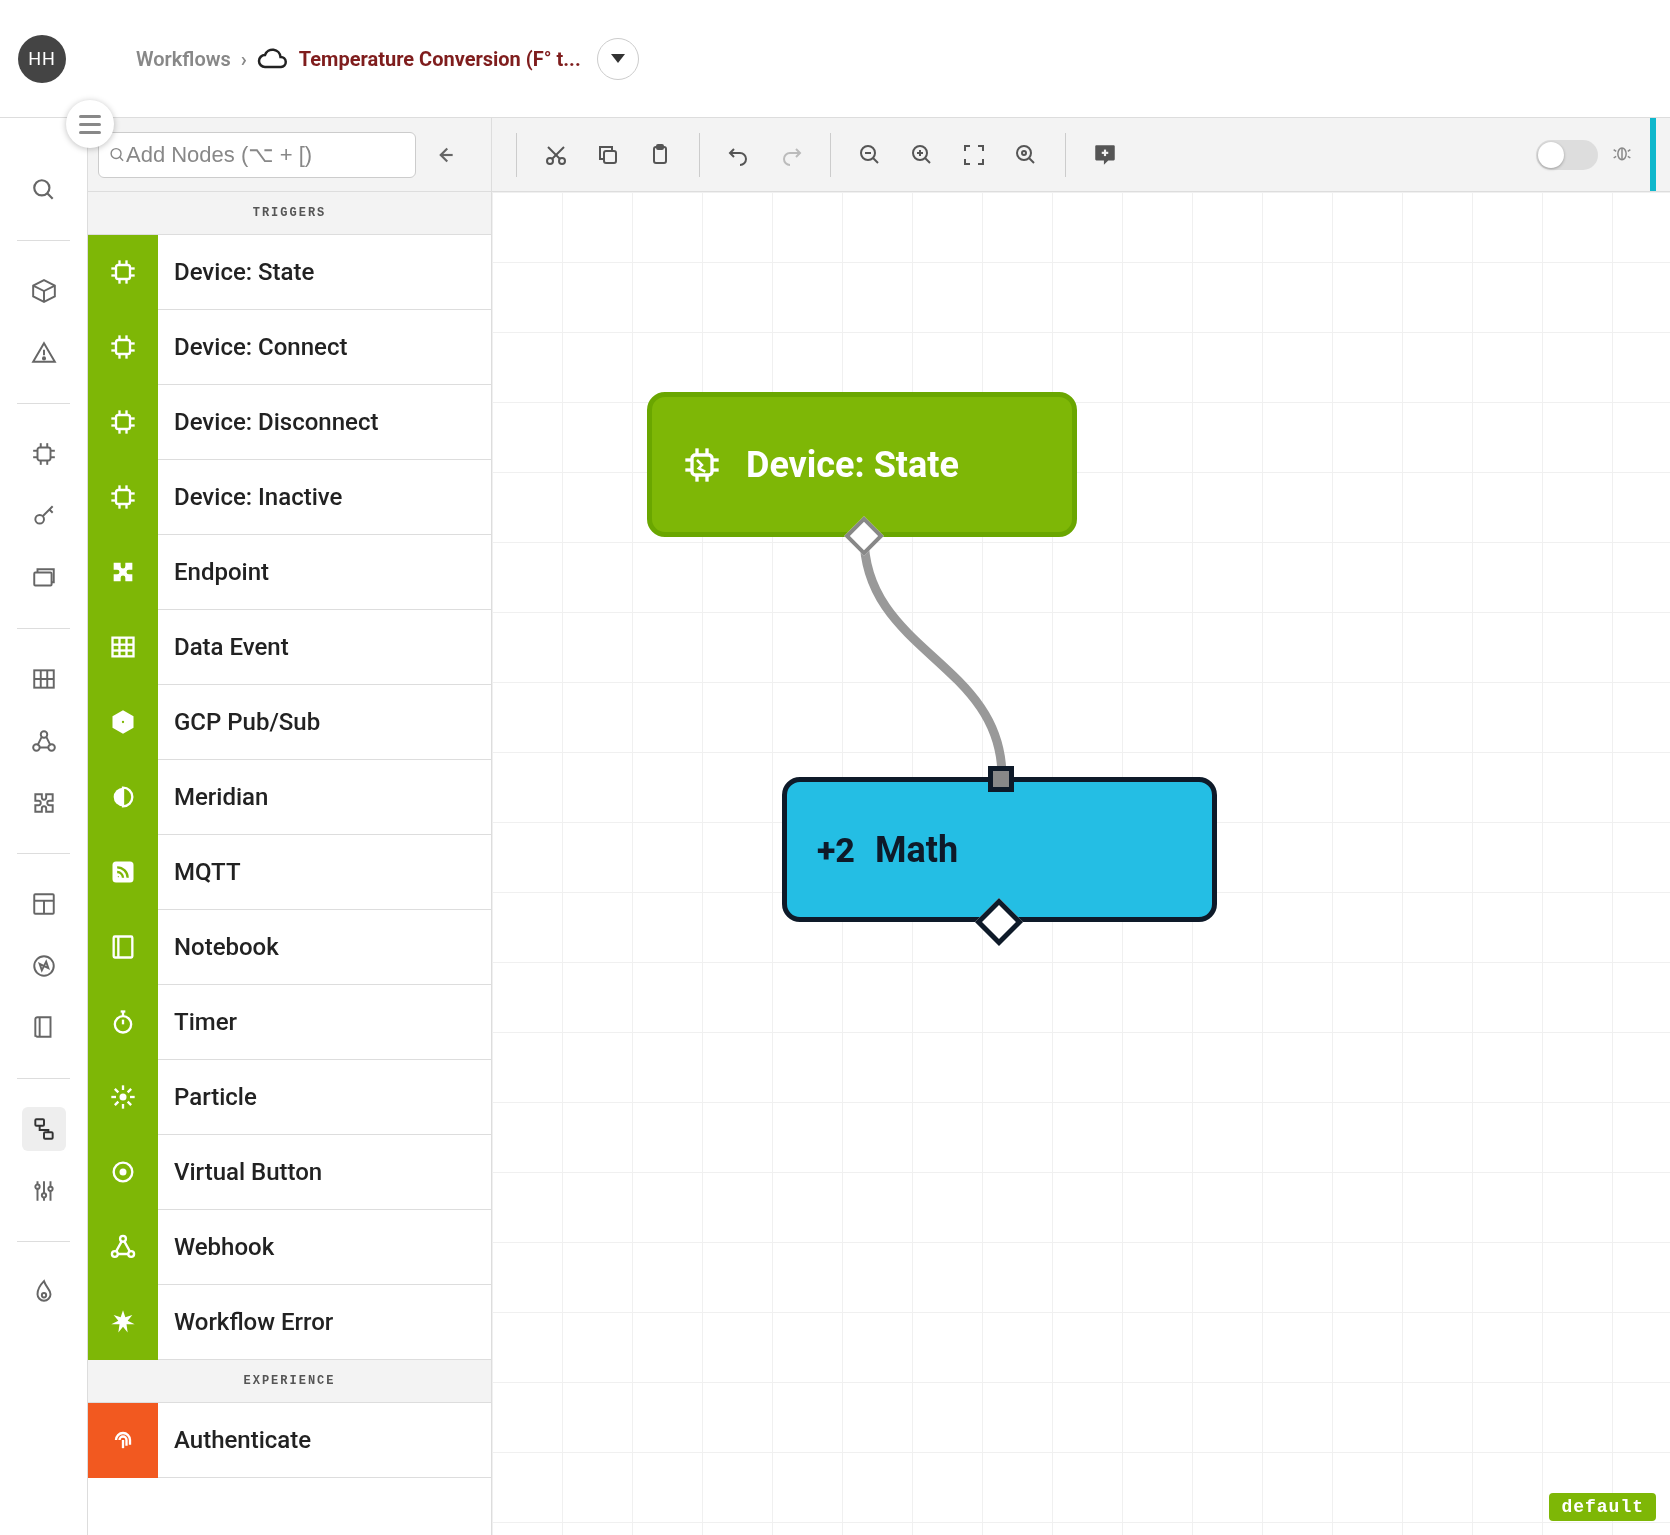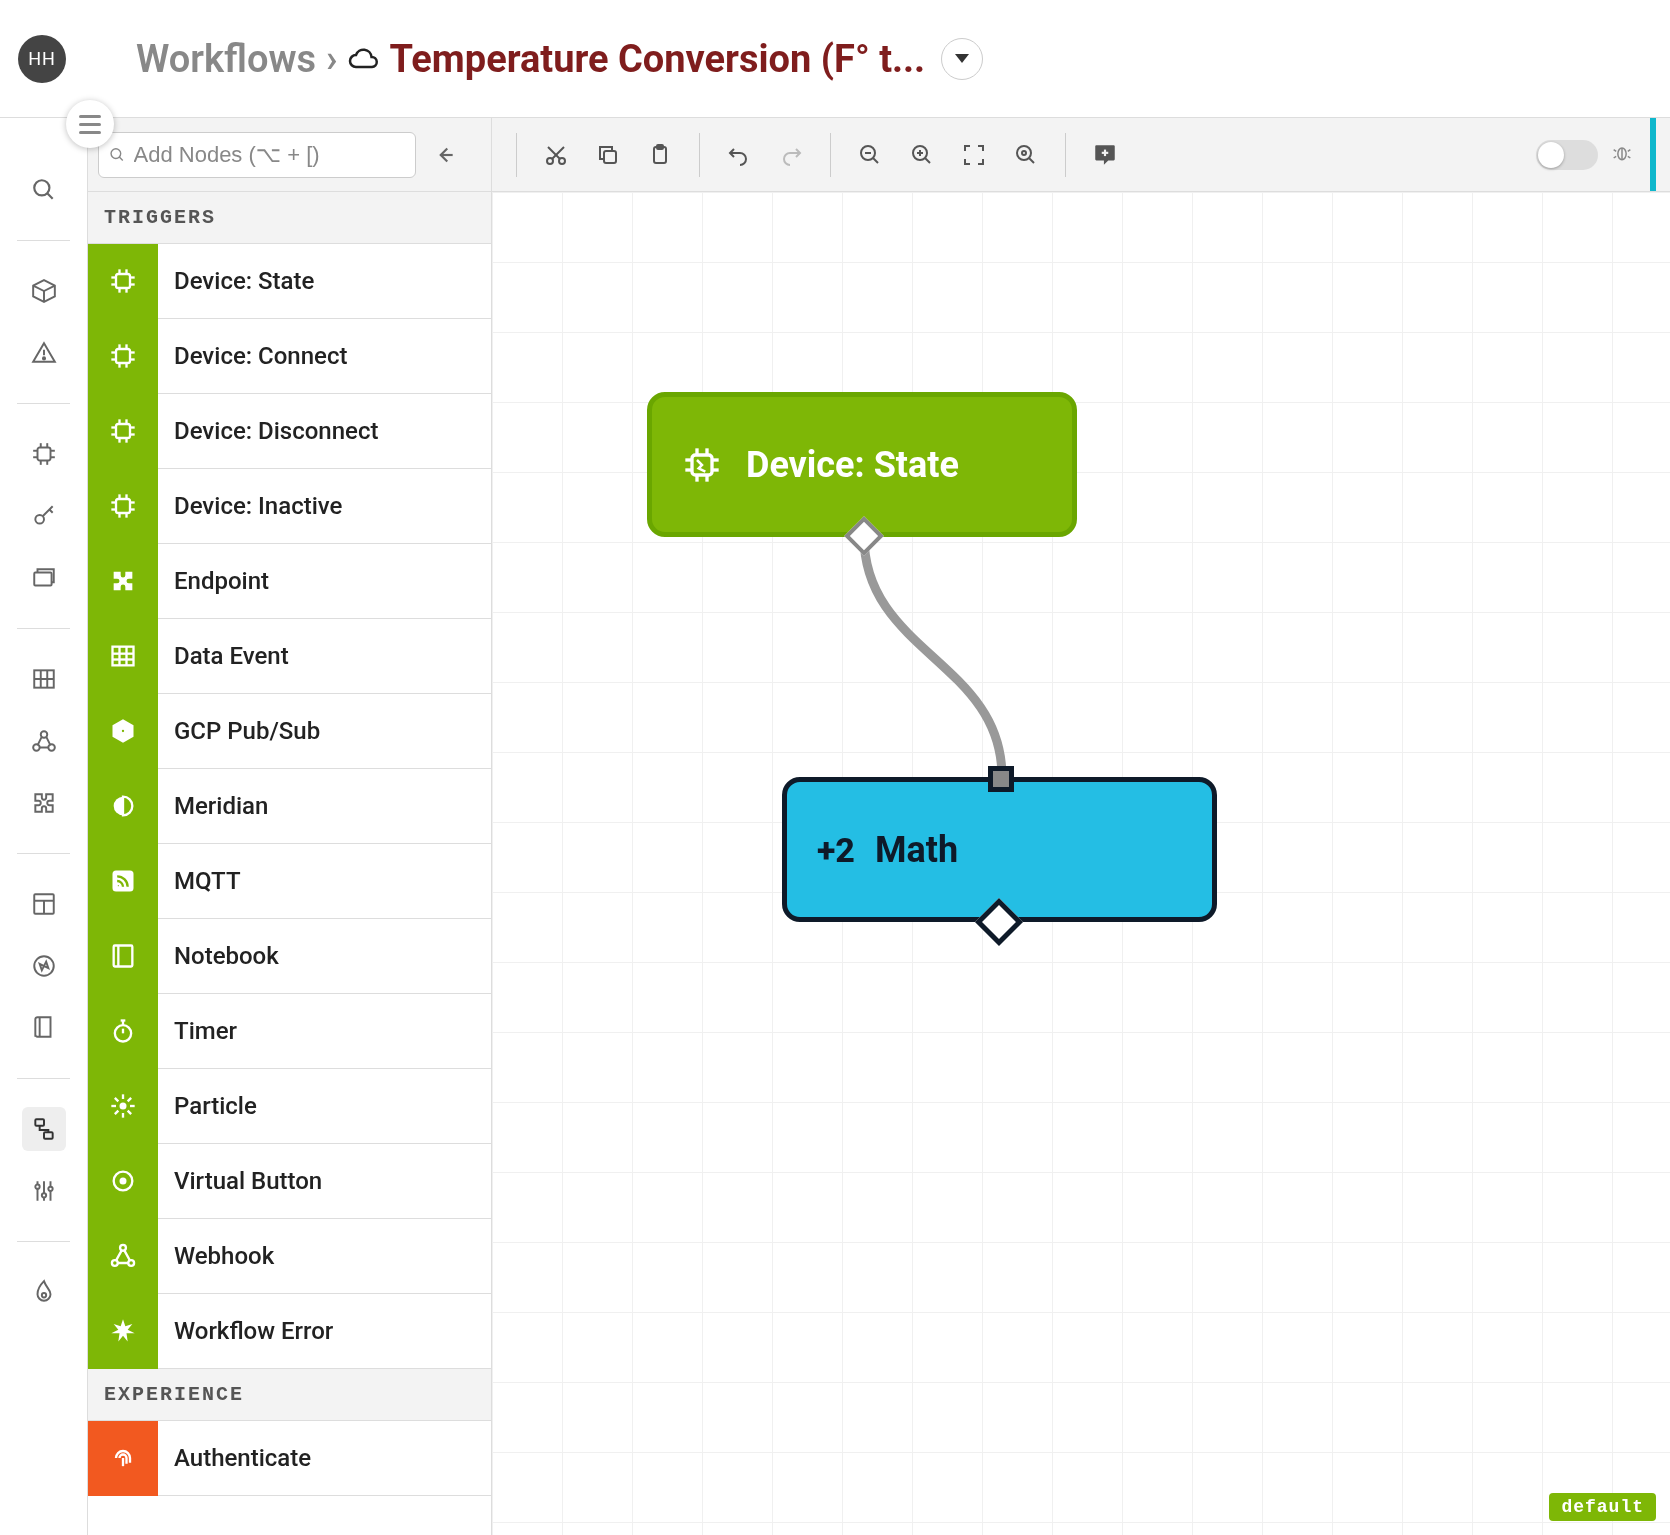--- a/index.html
+++ b/index.html
@@ -1,21 +1,21 @@
 <!DOCTYPE html>
 <html><head>
 <meta charset="utf-8">
 <style>
 * { box-sizing: border-box; margin: 0; padding: 0; }
 body { font-family: -apple-system, BlinkMacSystemFont, "Segoe UI", Roboto, sans-serif; background: #fff; width: 1670px; height: 1535px; overflow: hidden; position: relative; }
 
 
 .header { position: absolute; top: 0; left: 0; right: 0; height: 118px; display: flex; align-items: center; padding-left: 10px; background: #fff; border-bottom: 1px solid #ddd; }
 .avatar { width: 48px; height: 48px; border-radius: 50%; background: #444; color: #fff; display: flex; align-items: center; justify-content: center; font-weight: 400; font-size: 18px; letter-spacing: 1px; margin-left: 8px; }
-.breadcrumb { margin-left: 70px; display: flex; align-items: center; gap: 10px; font-size: 38px; }
+.breadcrumb { margin-left: 70px; display: flex; align-items: center; gap: 10px; font-size: 20px; }
 .breadcrumb .root { color: #888; font-weight: 600; }
 .breadcrumb .sep { color: #888; font-weight: 600; }
 .breadcrumb .cloud-icon svg { display:block; }
 .breadcrumb .title { font-weight: 700; color: #7f1d1d; }
 .breadcrumb-dropdown { width: 42px; height: 42px; border: 1px solid #ccc; border-radius: 50%; display: flex; align-items: center; justify-content: center; margin-left: 6px; cursor: pointer; }
 .breadcrumb-dropdown::after { content:''; border-left:7px solid transparent; border-right:7px solid transparent; border-top:9px solid #333; }
 
 
 .hamburger { position: absolute; top: 100px; left: 66px; width: 48px; height: 48px; border-radius: 50%; background: #fff; box-shadow: 0 1px 6px rgba(0,0,0,0.25); display:flex; align-items:center; justify-content:center; z-index: 50; cursor:pointer; }
 .hamburger-inner, .hamburger-inner::before, .hamburger-inner::after { display:block; width:22px; height:3px; background:#888; border-radius:2px; position:relative; }
@@ -24,26 +24,26 @@
 
 
 .left-rail { position: absolute; top: 118px; left: 0; bottom: 0; width: 88px; background: #fff; border-right: 1px solid #ddd; display:flex; flex-direction:column; align-items:center; padding-top: 50px; gap: 18px; }
 .rail-icon { width: 44px; height: 44px; display:flex; align-items:center; justify-content:center; color:#666; cursor:pointer; border-radius:6px; }
 .rail-icon.active { background:#eee; color:#333; }
 .rail-divider { width:60%; height:1px; background:#ddd; margin:10px 0; }
 
 
 .palette { position:absolute; top:118px; left:88px; bottom:0; width:404px; background:#fff; border-right:1px solid #ddd; display:flex; flex-direction:column; overflow:hidden; }
 .palette-toolbar { height: 74px; background:#f3f3f3; display:flex; align-items:center; padding: 0 10px; gap:10px; border-bottom:1px solid #ddd; }
-.search-box { flex: 0 0 auto; width: 318px; height: 46px; background:#fff; border:1px solid #ccc; border-radius:6px; display:flex; align-items:center; padding:0 10px; color:#888; gap:8px; }
+.search-box { flex: 0 0 auto; width: 318px; height: 46px; background:#fff; border:1px solid #ccc; border-radius:6px; display:flex; align-items:center; padding:0 10px; color:#888; }
 .search-box input { border:none; outline:none; font-size:22px; color:#333; width:100%; background:transparent; }
 .search-box input::placeholder { color:#888; }
 .palette-back { width:36px; height:36px; display:flex; align-items:center; justify-content:center; color:#666; cursor:pointer; }
 
-.section-header { background:#f3f3f3; color:#555; font-size:20px; font-weight:700; letter-spacing:2px; padding:14px 16px; border-bottom:1px solid #ddd; font-family: "Courier New", monospace; }
+.section-header { background:#f3f3f3; color:#555; font-size:12px; font-weight:700; letter-spacing:2px; padding:14px 16px; border-bottom:1px solid #ddd; font-family: "Courier New", monospace; text-align: center; }
 .node-list { flex:1; overflow-y:auto; }
 .node-item { display:flex; align-items:center; height:75px; border-bottom:1px solid #ddd; cursor:grab; font-size:24px; color:#222; font-weight:500; }
 .node-icon { width:70px; height:75px; display:flex; align-items:center; justify-content:center; color:#fff; flex-shrink:0; }
 .node-icon.green { background:#7eb706; }
 .node-icon.orange { background:#f25920; }
 .node-label { padding-left:16px; }
 
 
 .canvas-wrap { position:absolute; top:118px; left:492px; right:0; bottom:0; display:flex; flex-direction:column; }
 .canvas-toolbar { height:74px; background:#f3f3f3; border-bottom:1px solid #ddd; display:flex; align-items:center; padding:0 14px; gap:6px; }

